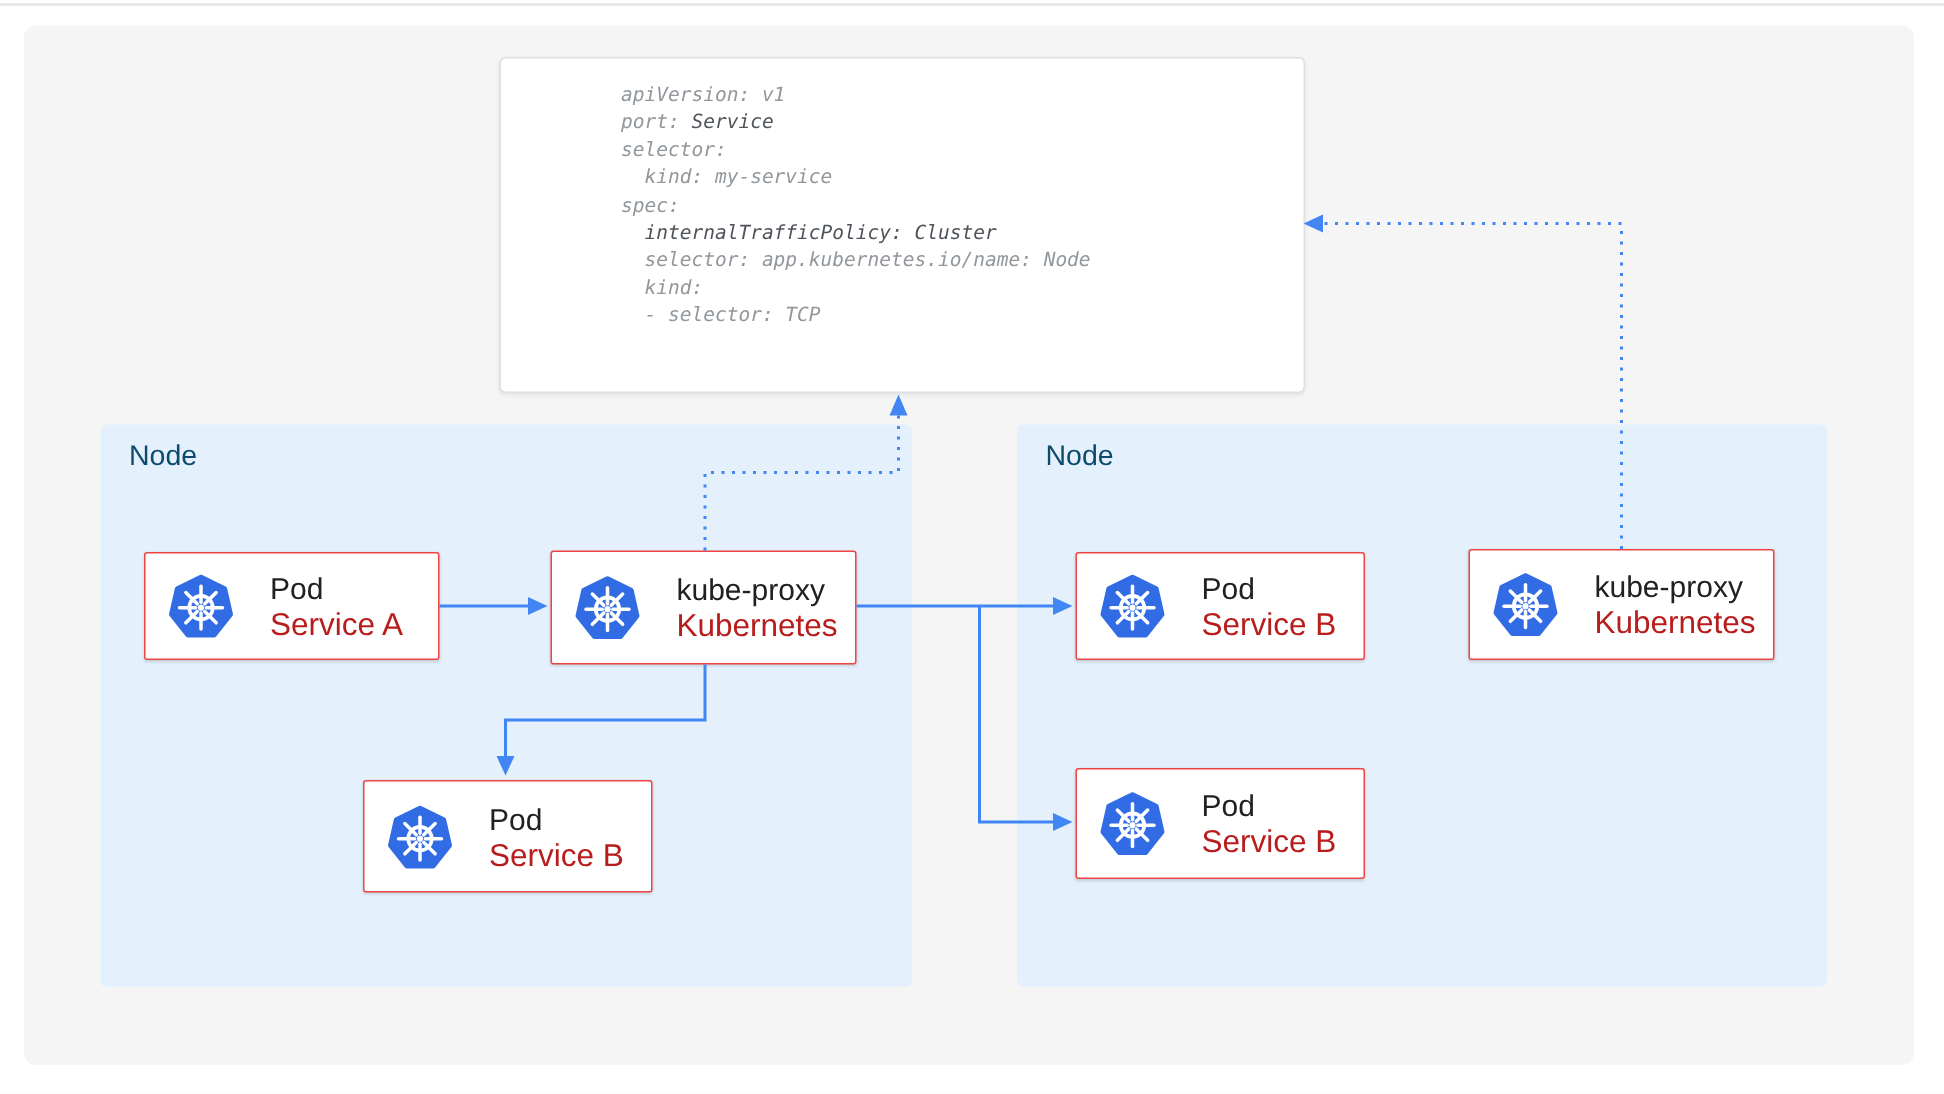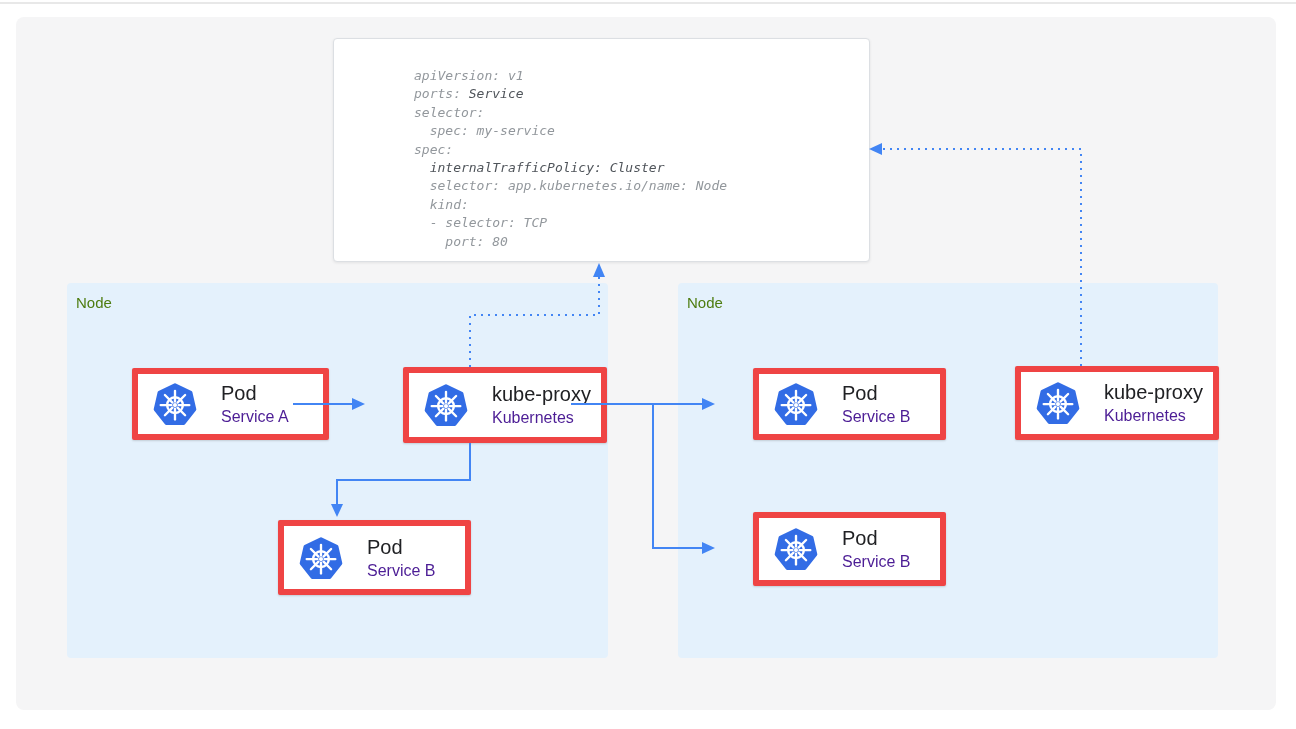--- a/index.html
+++ b/index.html
@@ -5,39 +5,39 @@
   html,body{margin:0;padding:0;background:#ffffff;}
   .page{position:relative;width:1296px;height:729px;background:#ffffff;overflow:hidden;
         font-family:"Liberation Sans",sans-serif;}
   .top-rule{position:absolute;top:2px;left:0;width:100%;height:2px;background:#e8e8e8;}
   .canvas{position:absolute;left:16px;top:17px;width:1260px;height:693px;
           background:var(--canvas-bg,#f5f5f6);border-radius:8px;}
 
   
   .yaml-box{position:absolute;left:333px;top:38px;width:537px;height:224px;box-sizing:border-box;
             background:#ffffff;border:1px solid #dcdfe3;border-radius:4px;
-            box-shadow:0 1px 3px rgba(0,0,0,.08);padding:28px 0 0 80px;}
+            box-shadow:0 1px 3px rgba(0,0,0,.08);padding:16px 0 0 80px;}
   .code-line{white-space:pre;font-family:"DejaVu Sans Mono",monospace;font-style:italic;
              font-size:13px;line-height:18.4px;color:#92979c;}
   .code-bold{font-weight:400;color:#4f545a;}
 
   
   .node{position:absolute;width:541px;height:375px;background:var(--node-bg,#e4f1fc);border-radius:4px;}
   .node-left{left:67px;top:283px;}
   .node-right{left:678px;top:283px;width:540px;}
-  .node-label{position:absolute;left:9px;top:11px;font-size:15px;color:#4d7c0f;}
+  .node-label{position:absolute;left:19px;top:11px;font-size:19px;color:#0c4a6e;}
 
   
   .card{position:absolute;display:flex;align-items:center;box-sizing:border-box;
-        background:#ffffff;border:6px solid #ef4444;border-radius:2px;
-        box-shadow:0 1px 2px rgba(60,64,67,.20);padding-left:15px;margin-left:36px;}
+        background:#ffffff;border:1px solid #ef4444;border-radius:2px;
+        box-shadow:0 1px 2px rgba(60,64,67,.20);padding-left:15px;}
   .card .k8s-icon{width:44px;height:44px;flex:0 0 44px;display:block;}
   .card-text{margin-left:24px;}
   .card-title{font-size:20px;color:#202124;line-height:24px;}
-  .card-subtitle{font-size:16px;color:#4c1d95;line-height:21px;margin-top:1px;}
+  .card-subtitle{font-size:21px;color:#b91c1c;line-height:21px;margin-top:1px;}
 
   .card-pod-a   {left:29px; top:85px; width:197px;height:72px;}
   .card-kproxy-l{left:300px;top:84px; width:204px;height:76px;}
   .card-pod-b1  {left:175px;top:237px;width:193px;height:75px;}
   .card-pod-b2  {left:39px; top:85px; width:193px;height:72px;}
   .card-pod-b3  {left:39px; top:229px;width:193px;height:74px;}
   .card-kproxy-r{left:301px;top:83px; width:204px;height:74px;}
 
   
   .connectors{position:absolute;left:0;top:0;width:1296px;height:729px;pointer-events:none;}
@@ -49,29 +49,28 @@
 <body>
 
 <div class="page">
   <div class="top-rule"></div>
 
   <div class="canvas">
 
     <div class="yaml-box" style="left:317px;top:21px;">
       <div id="yaml-code">
           <div class="code-line"><span>apiVersion: v1</span></div>
-          <div class="code-line"><span>ports: </span><span class="code-bold">Service</span></div>
+          <div class="code-line"><span>port: </span><span class="code-bold">Service</span></div>
           <div class="code-line"><span>selector:</span></div>
-          <div class="code-line"><span>  spec: my-service</span></div>
+          <div class="code-line"><span>  kind: my-service</span></div>
           <div class="code-line"><span>spec:</span></div>
           <div class="code-line"><span>  </span><span class="code-bold">internalTrafficPolicy: Cluster</span></div>
           <div class="code-line"><span>  selector: app.kubernetes.io/name: Node</span></div>
           <div class="code-line"><span>  kind:</span></div>
           <div class="code-line"><span>  - selector: TCP</span></div>
-          <div class="code-line"><span>    port: 80</span></div>
         </div>
     </div>
 
     <div class="node node-left" style="left:51px;top:266px;">
       <div class="node-label">Node</div>
 
       <div class="card card-pod-a">
         <span class="k8s-icon">
   <svg viewBox="0 0 32 32" width="44" height="44">
     <polygon points="16,2.2 27.4,7.7 30.2,20 22.3,30 9.7,30 1.8,20 4.6,7.7" fill="#326ce5" stroke="#326ce5" stroke-width="2.6" stroke-linejoin="round"></polygon>

